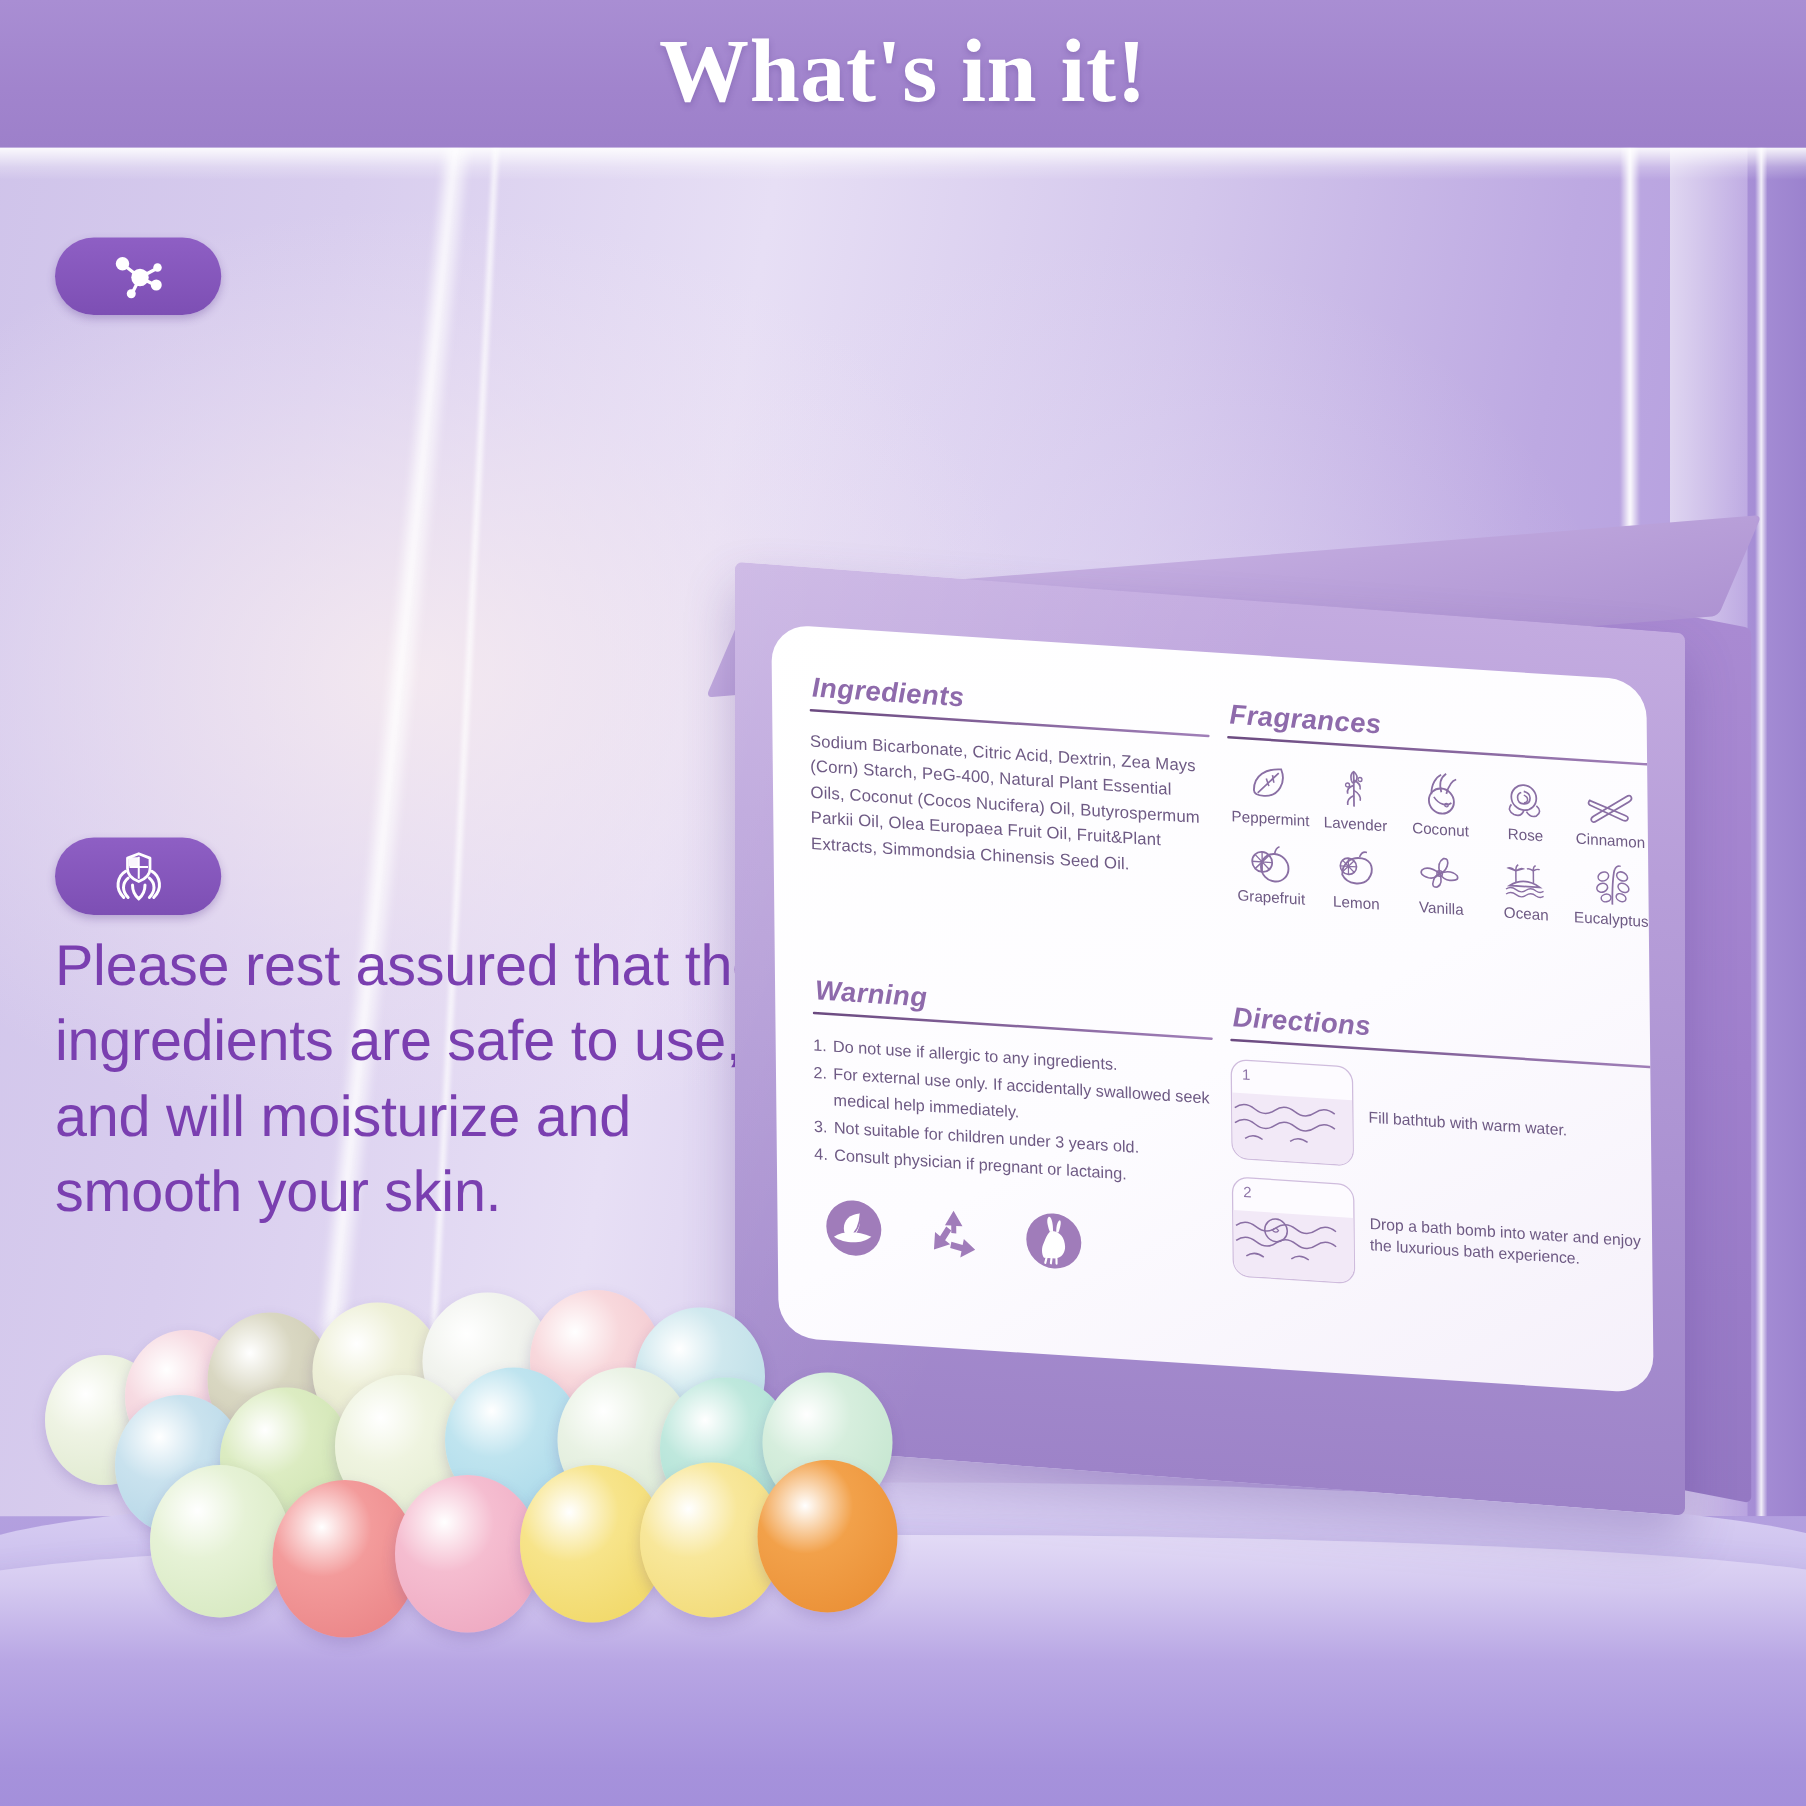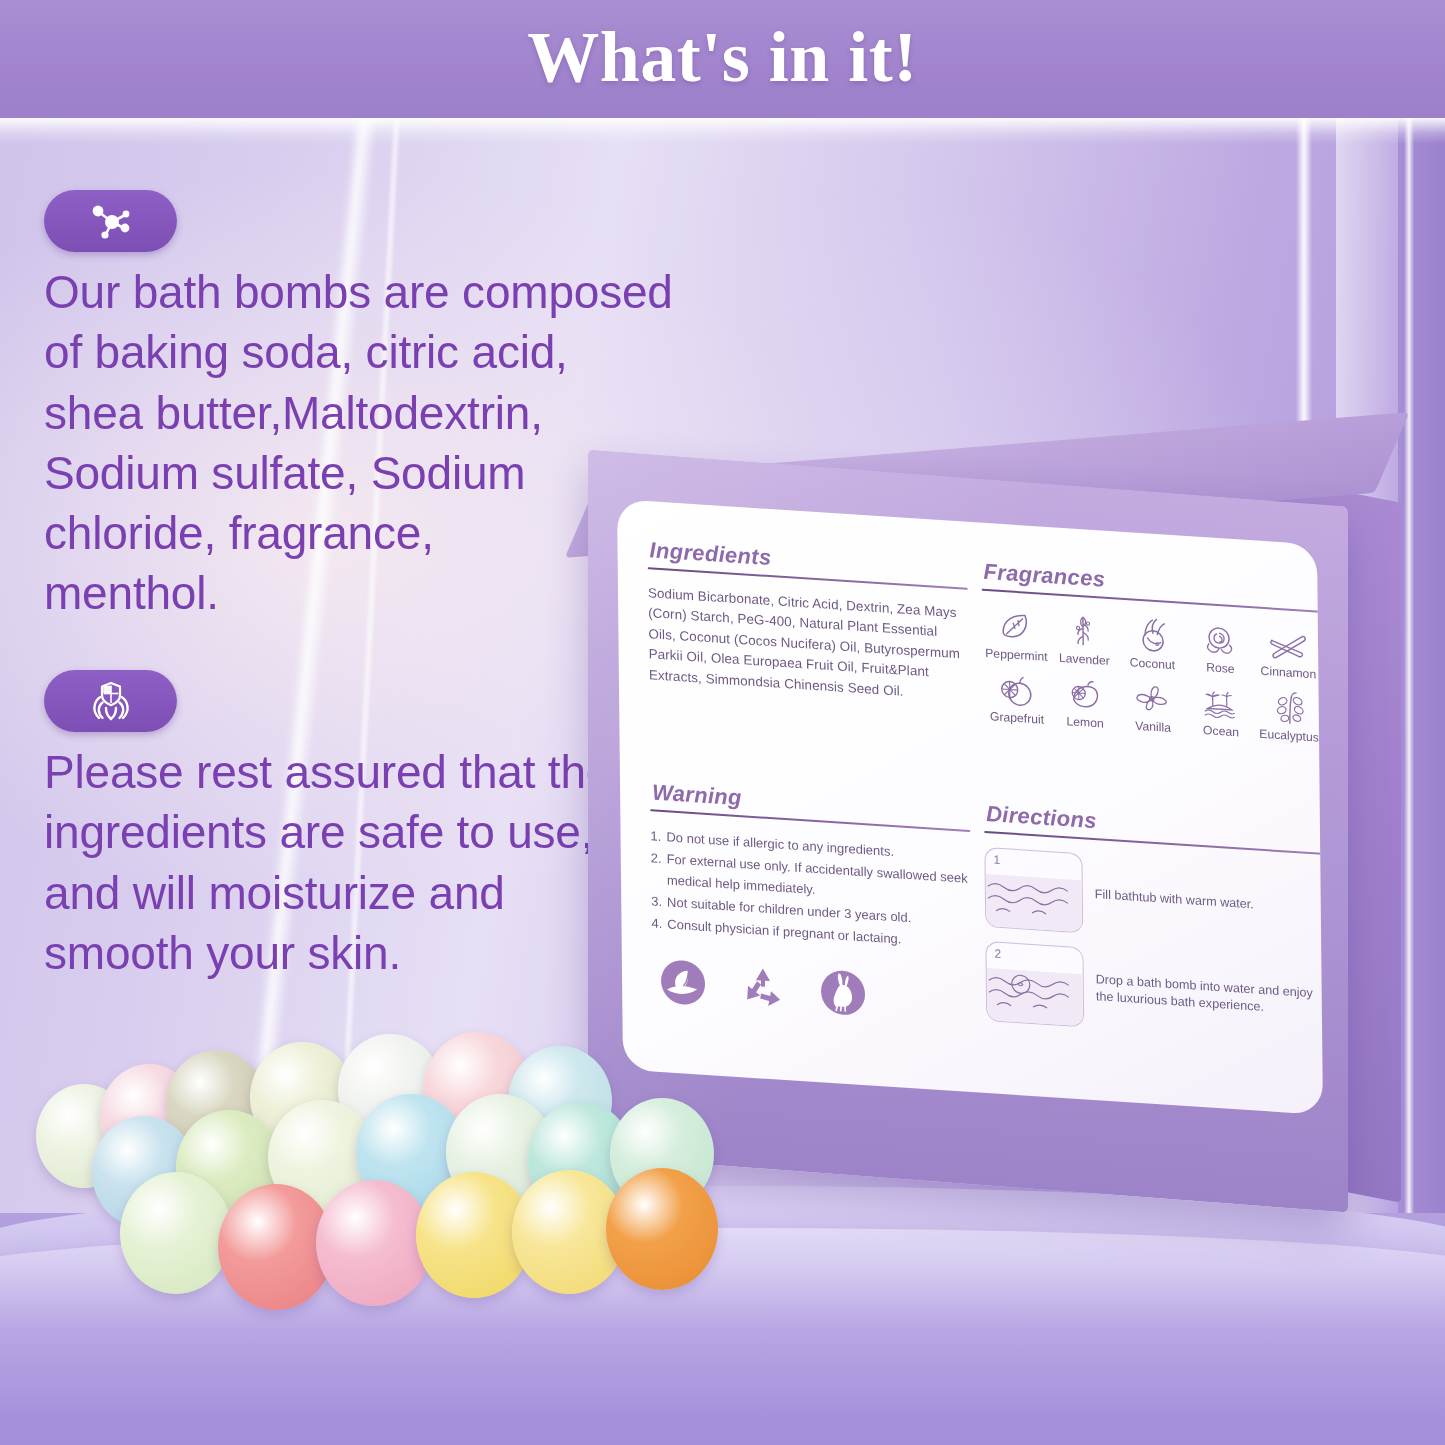--- a/index.html
+++ b/index.html
@@ -198,26 +198,20 @@
       <svg width="52" height="40" viewBox="0 0 52 40" fill="none">
         <path d="M14 11 L27 21 M27 21 L40 14 M27 21 L39 27 M27 21 L21 33" stroke="#ffffff" stroke-width="2.6" stroke-linecap="round"></path>
         <circle cx="27" cy="21" r="7" fill="#ffffff"></circle>
         <circle cx="13" cy="10" r="5.4" fill="#ffffff"></circle>
         <circle cx="41" cy="13" r="3.4" fill="#ffffff"></circle>
         <circle cx="40" cy="27" r="4.4" fill="#ffffff"></circle>
         <circle cx="20" cy="34" r="3.6" fill="#ffffff"></circle>
       </svg>
     </span>
   </div>
-  <div class="para para-1">Our bath bombs are composed
-of baking soda, citric acid,
-shea butter,Maltodextrin,
-Sodium sulfate, Sodium
-chloride, fragrance,
-menthol.</div>
 
   <div class="badge badge-2">
     <span>
       <svg width="50" height="42" viewBox="0 0 50 42" fill="none">
         <path d="M25 3 L34 6.5 V15 C34 20 29.5 23.5 25 25.2 C20.5 23.5 16 20 16 15 V6.5 Z" fill="none" stroke="#ffffff" stroke-width="2.2" stroke-linejoin="round"></path>
         <path d="M25 5.4 V23" stroke="#ffffff" stroke-width="1.6"></path>
         <path d="M17.6 13.5 H32.4" stroke="#ffffff" stroke-width="1.6"></path>
         <path d="M18.5 5.8 H25 V13 H17.2 V7 Z" fill="#ffffff" opacity=".95"></path>
         <path d="M14.5 17 C11 19 9 22.5 8.5 26.5 C8 30.5 9.5 34.5 13 38" stroke="#ffffff" stroke-width="2.4" stroke-linecap="round" fill="none"></path>
         <path d="M16.5 22.5 C14 24.5 12.8 27 12.8 30 C12.8 33 14.2 35.6 16.5 38" stroke="#ffffff" stroke-width="2.4" stroke-linecap="round" fill="none"></path>

